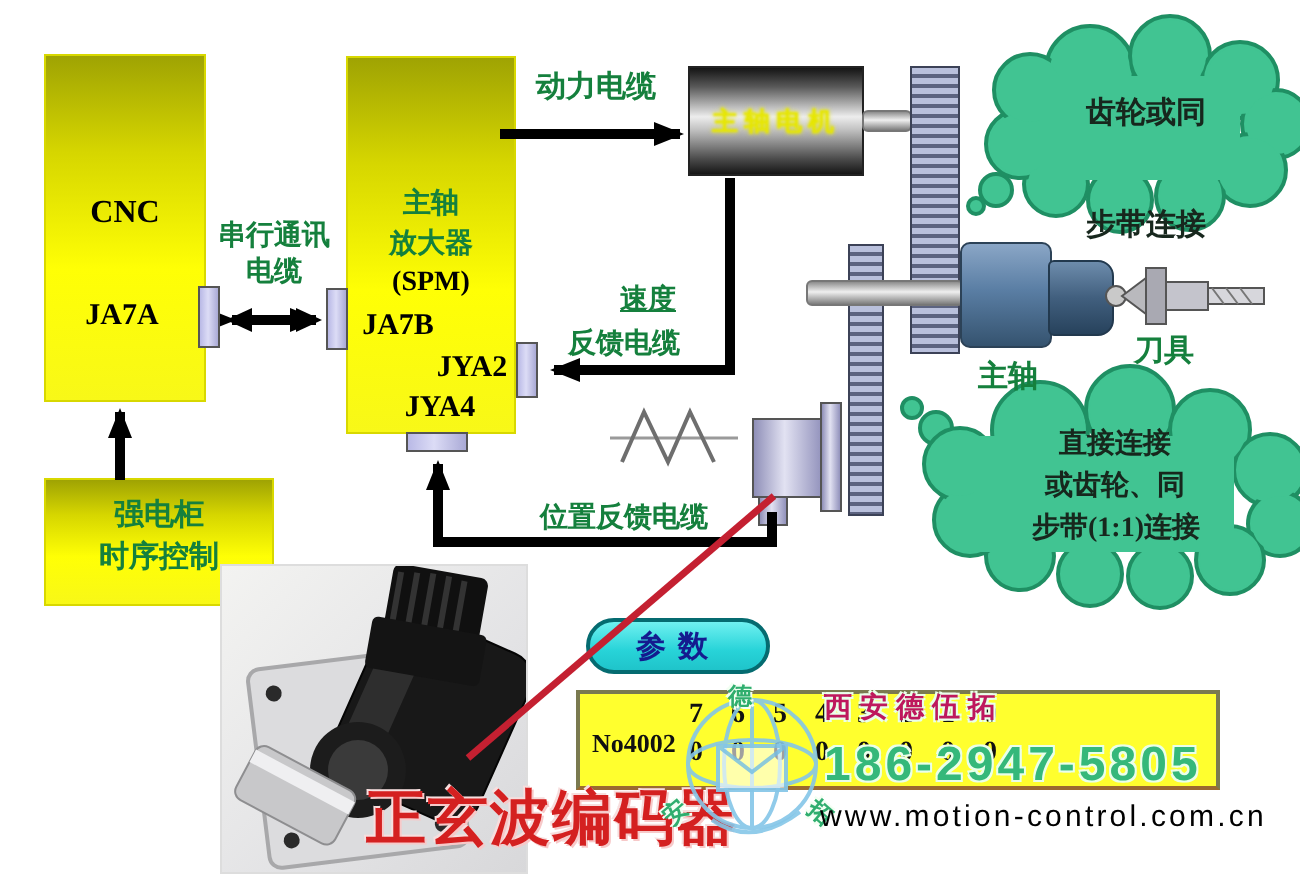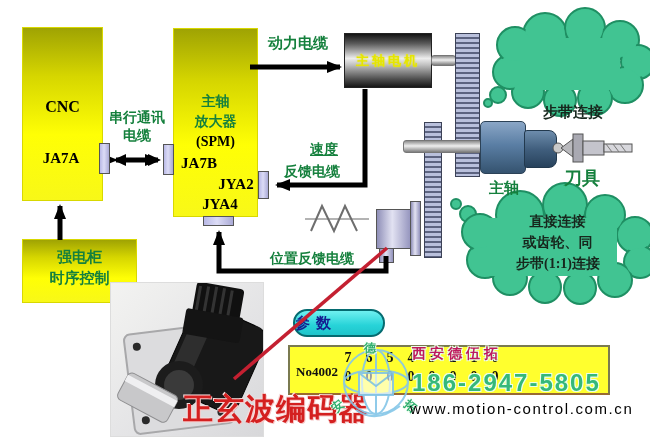--- a/index.html
+++ b/index.html
@@ -31,21 +31,21 @@
   .spindle-big { background:linear-gradient(180deg,#8aa6c6,#5a7ea4 45%,#35536f); border:1px solid #2c4257;
                  border-radius:5px; z-index:2; }
   .spindle-small { background:linear-gradient(180deg,#6d8cac,#415f7e 50%,#27425c); border:1px solid #22394e;
                    border-radius:3px 8px 8px 3px; z-index:2; }
   .enc-body { background:linear-gradient(90deg,#8f8fb8,#e2e2f2 45%,#9292bc); border:1px solid #555; z-index:2; }
 
   .cloud-label { color:#17271d; font-weight:bold; text-align:center; z-index:3;
                  font-family:"Liberation Serif", serif; }
 
   .pill { background:linear-gradient(180deg,#6ff0f0,#27d3d8 60%,#1fc4ca); border:2px solid #056b70;
-          border-radius:14px; z-index:4; display:flex; align-items:center; }
+          border-radius:14px; z-index:4; display:flex; align-items:center; justify-content:center; }
   .pill span { color:#141b8f; font-weight:bold; font-size:15px; letter-spacing:6px;
                font-family:"Liberation Serif", serif; }
 
   .parambox { background:#ffff2e; border:2px solid #7a7a50; border-bottom-color:#9a6a30; z-index:3; }
   .bitrow { position:absolute; left:54px; display:flex; gap:13px; }
   .bitrow span { display:inline-block; width:8px; text-align:center; font-family:"Liberation Serif", serif;
                  font-weight:bold; font-size:14px; color:#111; }
   .no-label { position:absolute; left:6px; top:17px; font-family:"Liberation Serif", serif;
               font-weight:bold; font-size:13px; color:#111; }
 
@@ -199,22 +199,23 @@
     <polyline points="386,256 386,271 219,271 219,232" fill="none" stroke="#000" stroke-width="5" marker-end="url(#ah)"></polyline>
   </svg>
 
   <div class="abs cn" style="left:104px; top:109px; width:66px; font-size:14px;">串行通讯</div>
   <div class="abs cn" style="left:104px; top:127px; width:66px; font-size:14px;">电缆</div>
   <div class="abs cn" style="left:258px; top:34px; width:80px; font-size:15px;">动力电缆</div>
   <div class="abs cn" style="left:294px; top:141px; width:60px; font-size:14px;text-decoration:underline;">速度</div>
   <div class="abs cn" style="left:276px; top:163px; width:72px; font-size:14px;">反馈电缆</div>
   <div class="abs cn" style="left:266px; top:250px; width:92px; font-size:14px;">位置反馈电缆</div>
   <div class="abs cn" style="left:478px; top:179px; width:52px; font-size:15px;">主轴</div>
-  <div class="abs cn" style="left:560px; top:166px; width:44px; font-size:18px;text-align:center;">刀具</div>
-
+  <div class="abs cn" style="left:560px; top:166px; width:44px; font-size:15px;text-align:center;">刀具</div>
+
+  <div class="abs cloud-label" style="left:518px; top:47px; width:110px; font-size:15px;">齿轮或同</div>
   <div class="abs cloud-label" style="left:518px; top:67px; width:110px; font-size:15px;margin-top:36px;">步带连接</div>
   <div class="abs cloud-label" style="left:490px; top:213px; width:135px; font-size:14px;">直接连接</div>
   <div class="abs cloud-label" style="left:490px; top:234px; width:135px; font-size:14px;">或齿轮、同</div>
   <div class="abs cloud-label" style="left:483px; top:255px; width:150px; font-size:14px;">步带(1:1)连接</div>
 
   <div class="abs photo" style="left:110px; top:282px; width:154px; height:155px;">
     <svg width="154" height="155" viewBox="0 0 154 155">
 
       <g transform="rotate(-7 75 95)">
         <rect x="18" y="45" width="100" height="100" rx="6" fill="#dcdcde" stroke="#a8a8aa" stroke-width="2"></rect>

